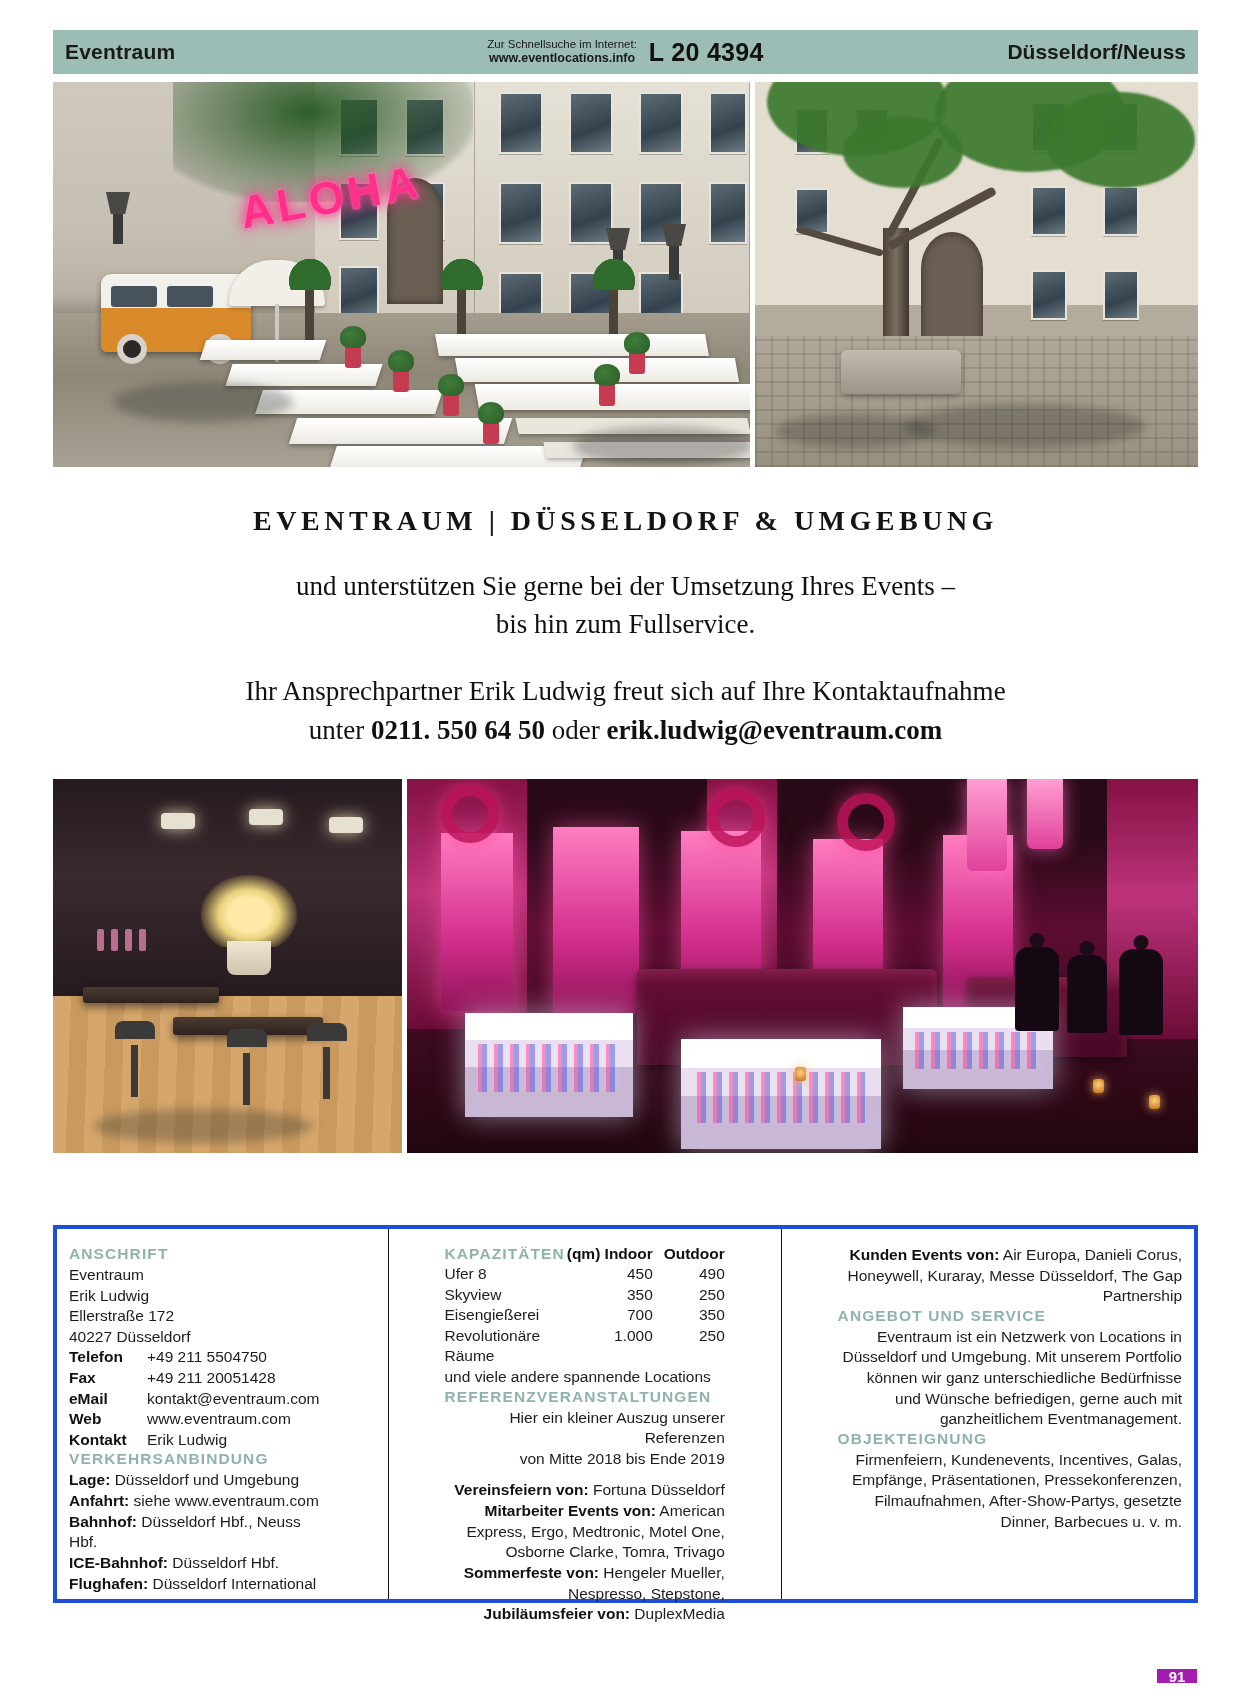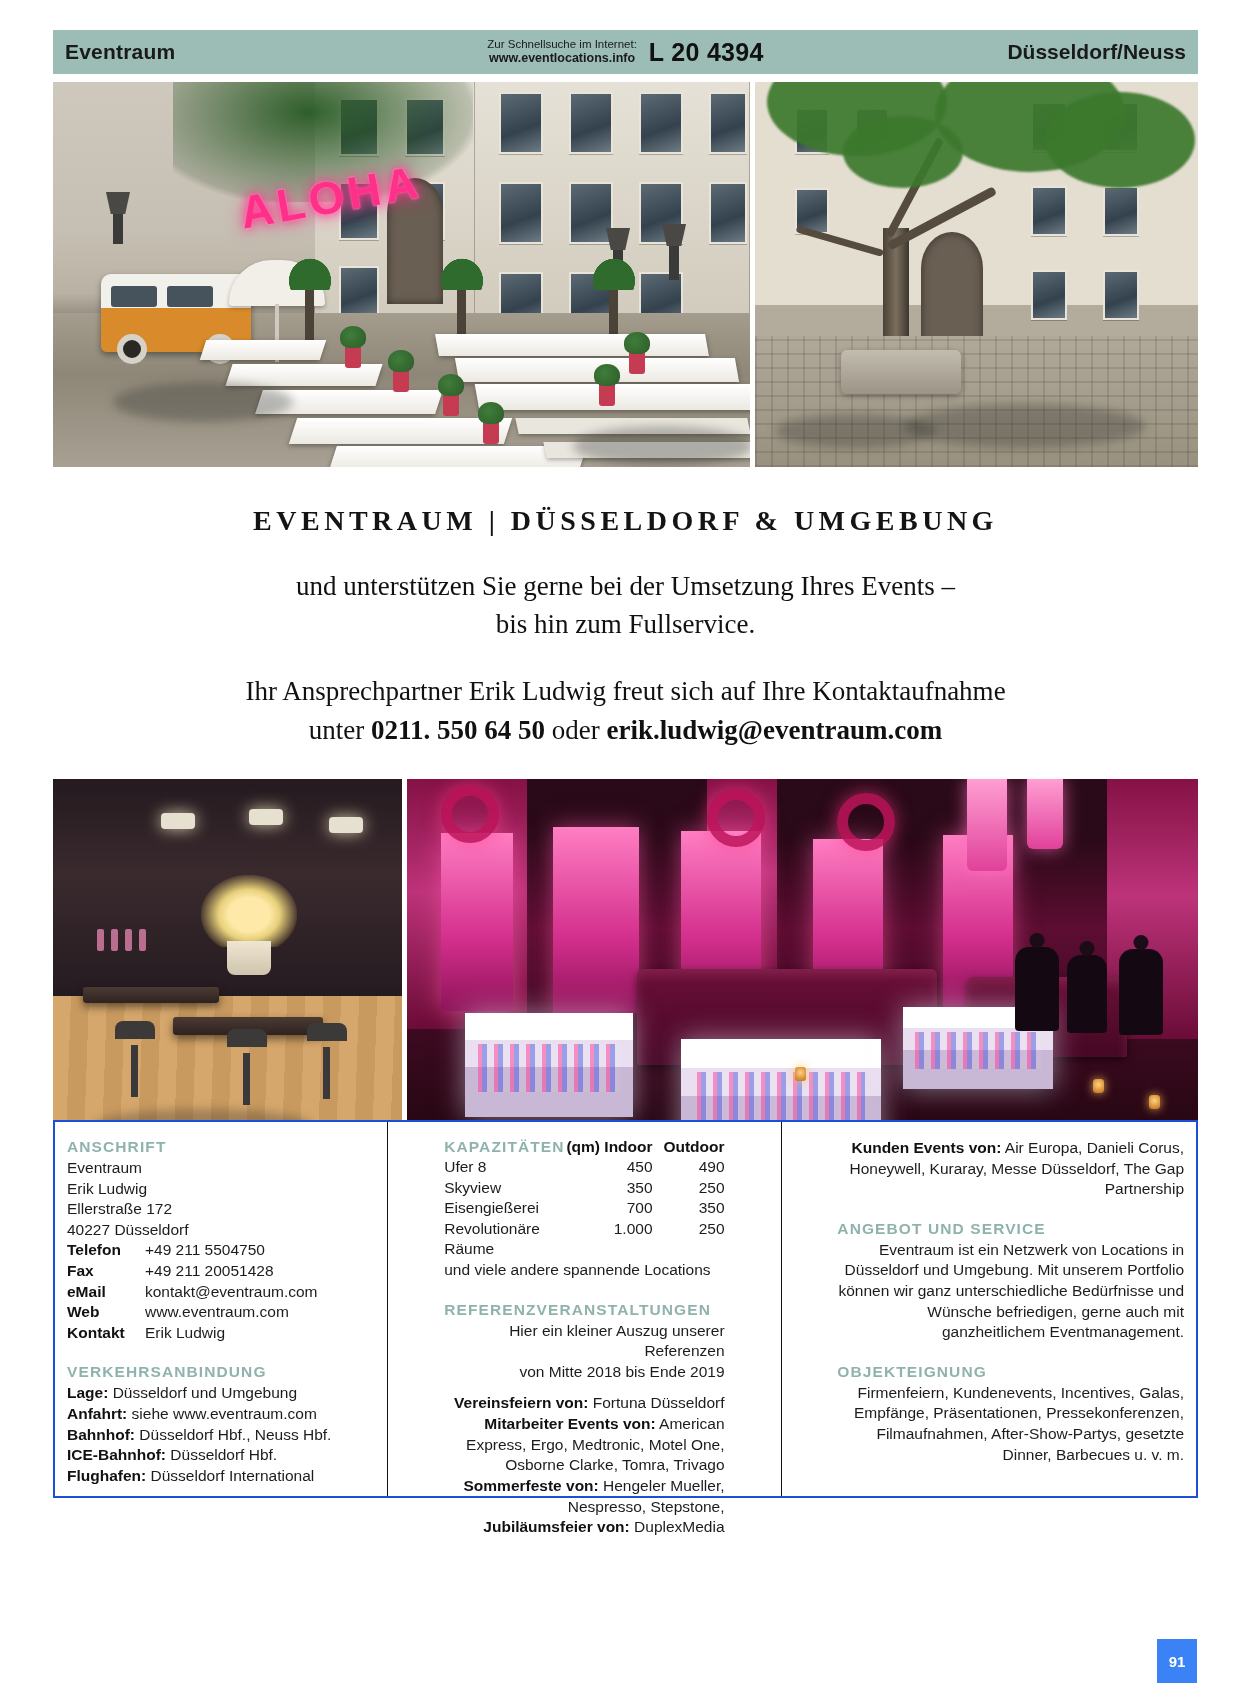--- a/index.html
+++ b/index.html
@@ -248,36 +248,36 @@
     width: 15px; height: 15px; border-radius: 50%; background: #1b0c18;
   }
   .candle {
     position: absolute; width: 11px; height: 14px;
     background: radial-gradient(circle at 50% 40%, #ffd27a, #c26a1a);
     border-radius: 3px; box-shadow: 0 0 10px rgba(255,190,90,.85);
   }
 
   
   .info {
-    position: absolute; left: 53px; top: 1120px; width: 1145px; height: 378px;
-    border: 2px solid #1d4ed8; background: #fff;
+    position: absolute; left: 53px; top: 1225px; width: 1145px; height: 378px;
+    border: 4px solid #1d4ed8; background: #fff;
     display: flex;
     gap: 48px;
   }
   .col { padding: 16px 0 10px 0; position: relative; }
   .col-left  { width: 348px; padding-left: 12px; padding-right: 8px; }
   .col-mid   { width: 345px; padding-left: 8px;  padding-right: 8px; }
   .col-right { width: 450px; padding-left: 8px;  padding-right: 12px; }
   .vrule { width: 1px; background: #111; }
 
   .sec-head {
     font-size: 15.5px; font-weight: bold; color: #8fb3ac;
     letter-spacing: 1.1px; margin-bottom: 2px;
   }
-  .sec-head.mt { margin-top: 20px; }
+  .sec-head.mt { }
   .ln { font-size: 15.5px; color: #1c1c1c; line-height: 1.33; }
   .ln b { font-weight: bold; color: #111; }
   .kvrow { display: flex; font-size: 15.5px; line-height: 1.33; color: #1c1c1c; }
   .kvrow .k { font-weight: bold; width: 78px; flex: none; color: #111; }
   .kvrow .v { flex: 1; }
 
   
   .cap-head {
     display: flex; align-items: baseline;
     font-size: 15.5px; font-weight: bold; color: #111; margin-bottom: 1px;
@@ -290,21 +290,21 @@
   .cap-row .cin { width: 88px; text-align: right; }
   .cap-row .cout { width: 72px; text-align: right; }
   .cap-note { font-size: 15.5px; color: #1c1c1c; line-height: 1.33; }
 
   .para { font-size: 15.5px; color: #1c1c1c; line-height: 1.33; text-align: right; }
   .para b { font-weight: bold; color: #111; }
   .gap { height: 11px; }
 
   .pagenum {
     position: absolute; right: 53px; bottom: 22px;
-    width: 40px; height: 44px; background: #3b82f6;
+    width: 40px; height: 14px; background: #a21caf;
     display: flex; align-items: center; justify-content: center;
     font-size: 15px; font-weight: bold; color: #fff;
   }
 </style>
 </head>
 <body>
 
 <div class="page">
 
   <div class="header">

